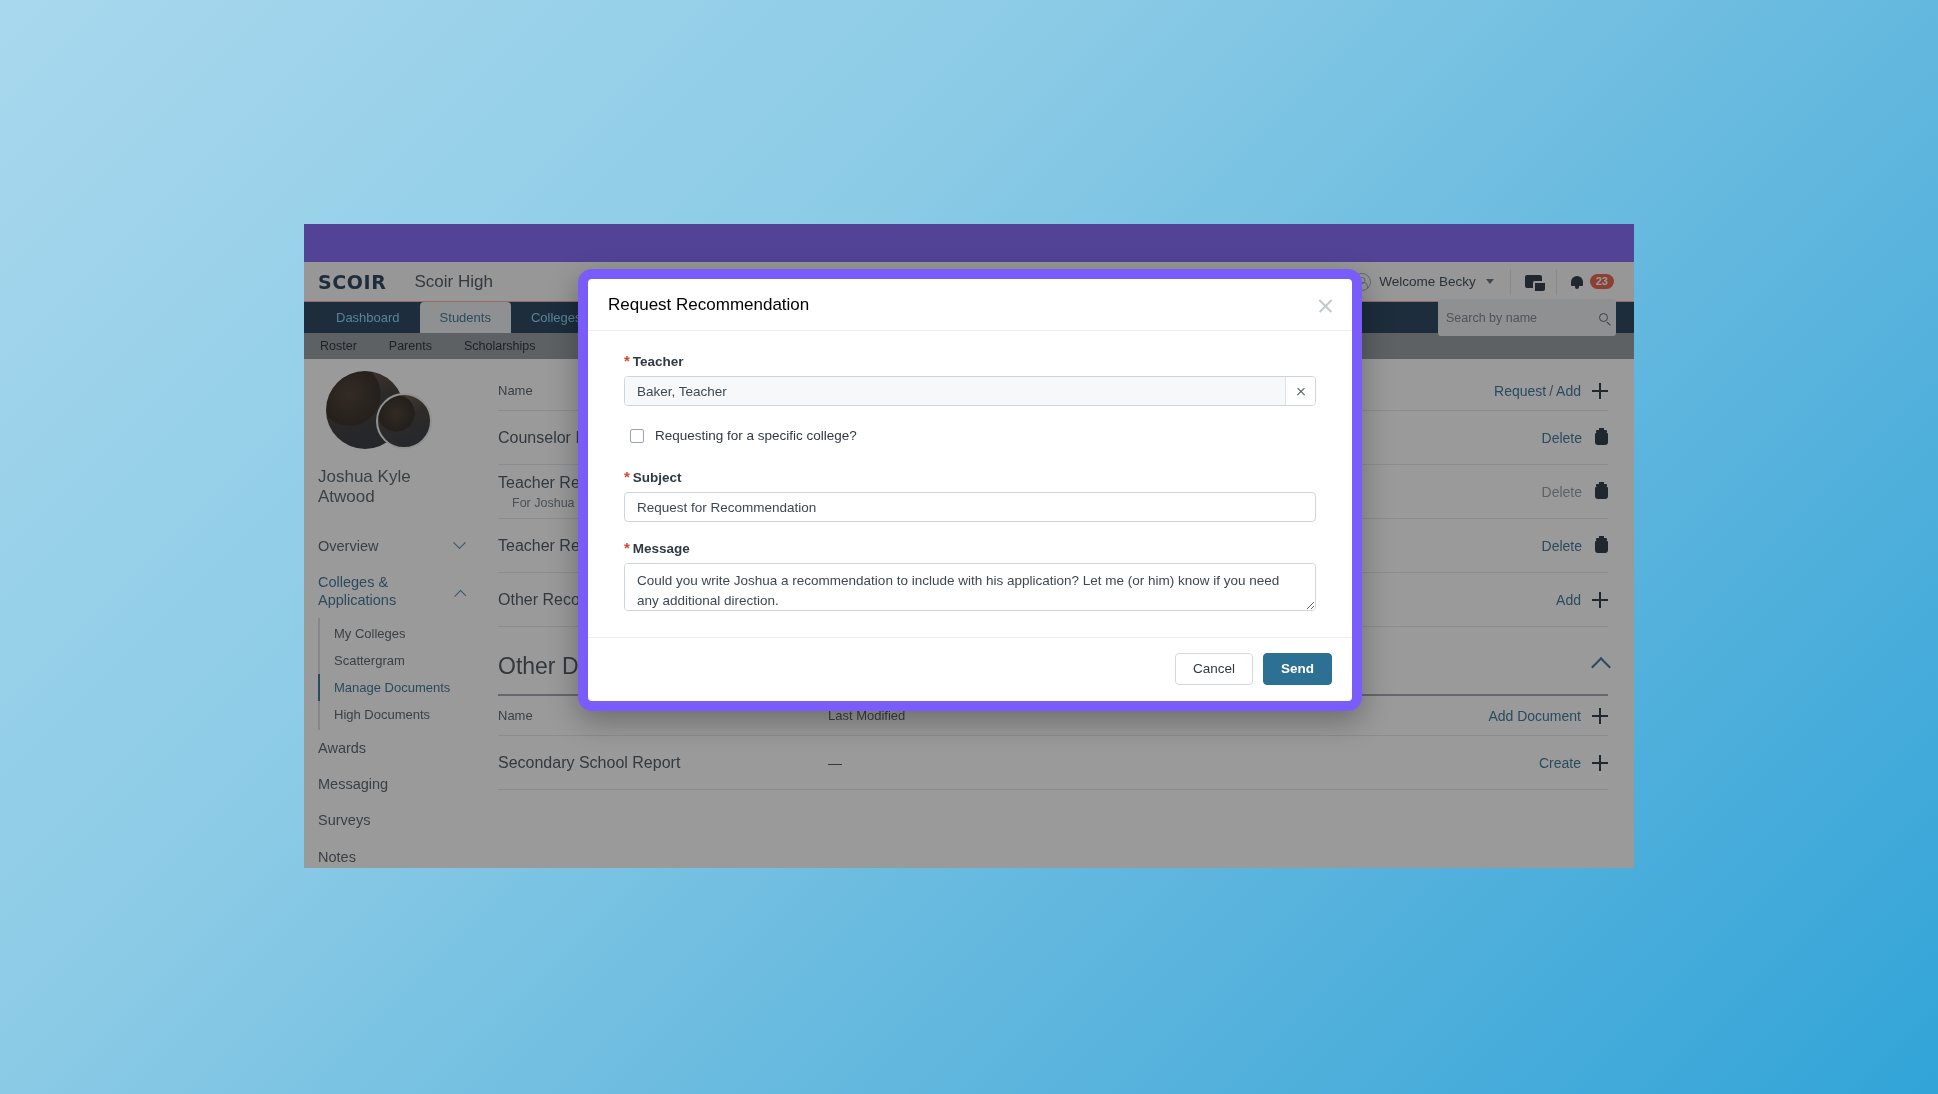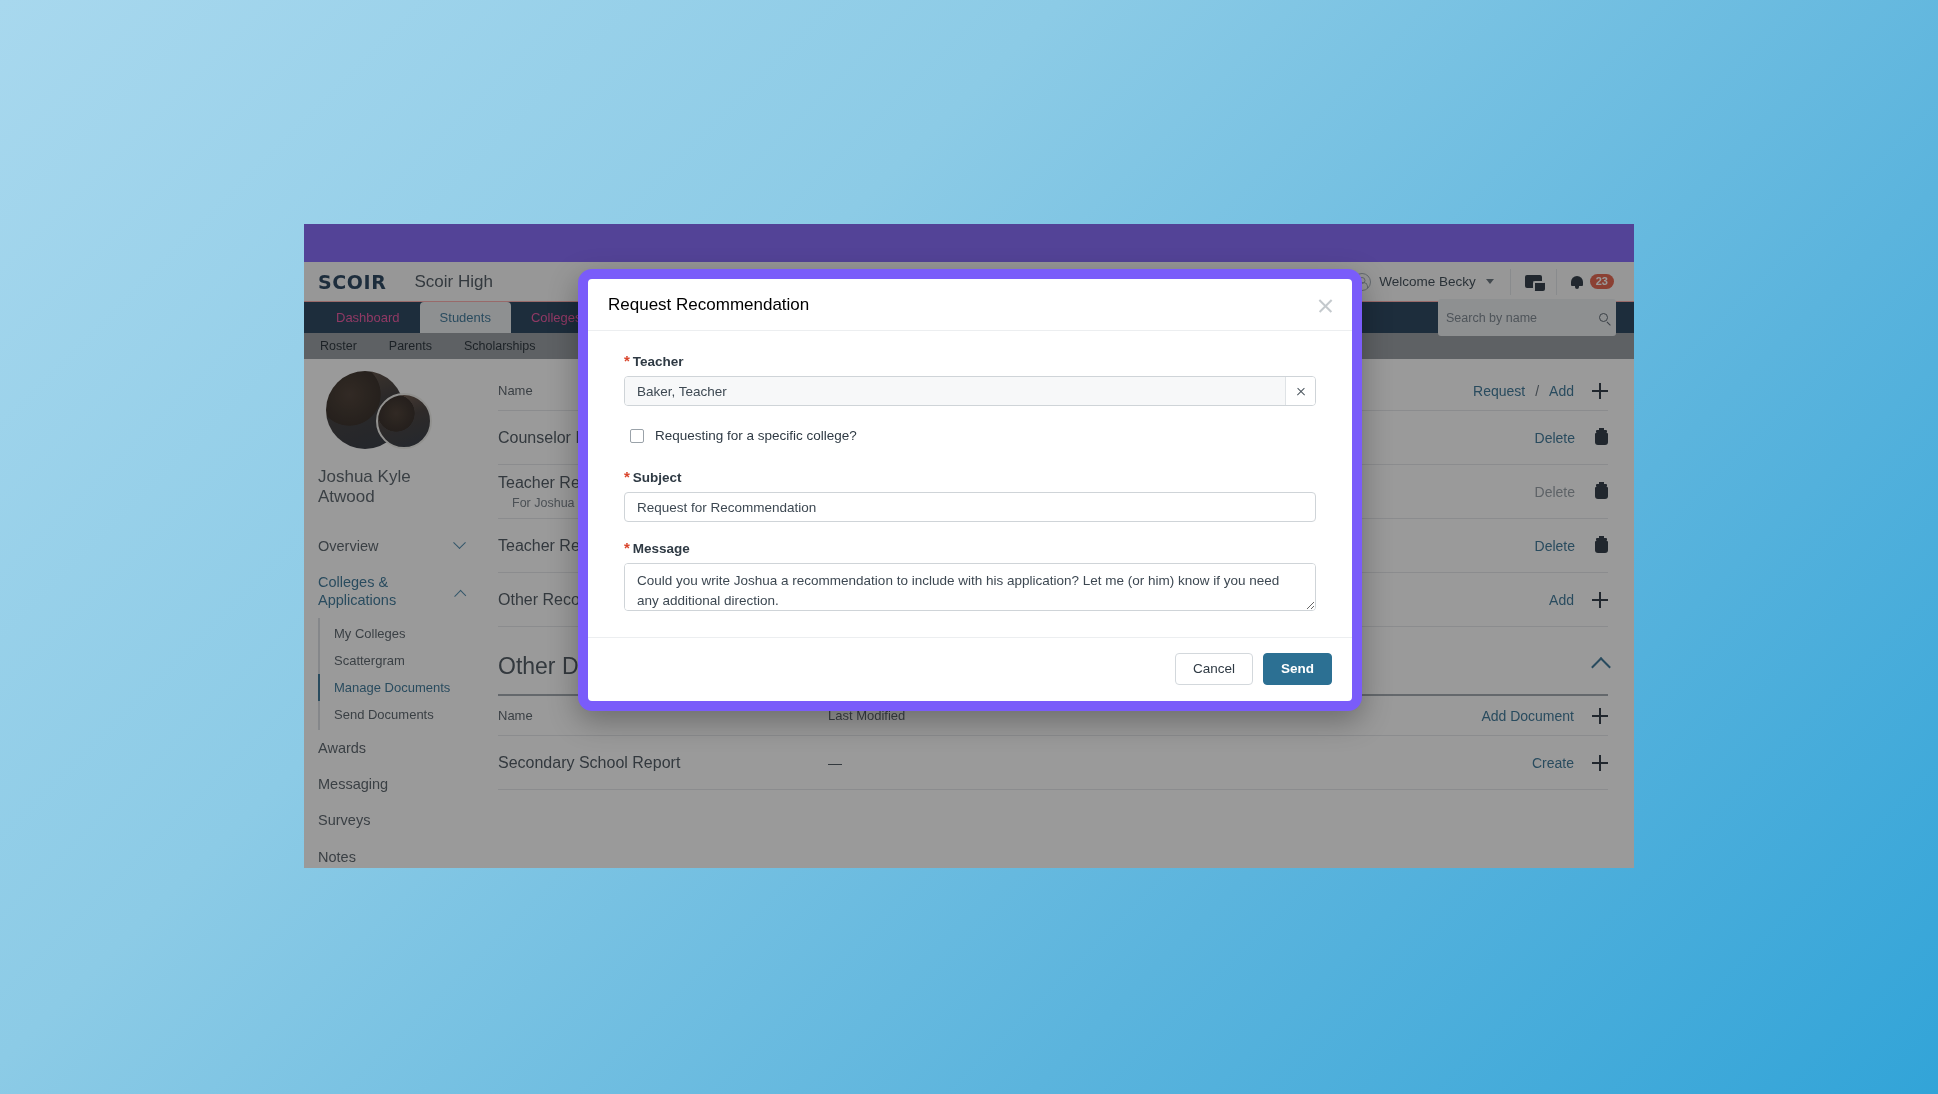--- a/index.html
+++ b/index.html
@@ -166,21 +166,21 @@
     display: flex;
     align-items: stretch;
     padding-left: 12px;
     position: relative;
   }
   .nav-tab {
     padding: 0 20px;
     display: flex;
     align-items: center;
     font-size: 13px;
-    color: #ec4899;
+    color: #7dd3fc;
     white-space: nowrap;
   }
   .nav-tab.active {
     background: #e9ecef;
     color: #2b6b8f;
     border-radius: 4px 4px 0 0;
   }
   .nav-search-wrap {
     margin-left: auto;
     display: flex;
@@ -352,21 +352,21 @@
   .cell-mod {
     flex: 1;
     font-size: 14px;
     color: #3d4852;
   }
   .doc-row.head .cell-mod { font-size: 13px; color: #4b555e; }
   .cell-actions {
     flex: 0 0 auto;
     display: flex;
     align-items: center;
-    gap: 10px;
+    gap: 3px;
     justify-content: flex-end;
     min-width: 150px;
     font-size: 14px;
     color: #2b6b8f;
   }
   .act-link { color: #2b6b8f; }
   .act-link.muted { color: #8d969e; }
   .slash { color: #5a6670; }
   .plus-ico {
     width: 16px; height: 16px;
@@ -661,21 +661,21 @@
 
         <div class="side-item accent">
           <span>Colleges &amp; Applications</span>
           <span class="chev up"></span>
         </div>
 
         <div class="sub-list">
           <div class="sub-item">My Colleges</div>
           <div class="sub-item">Scattergram</div>
           <div class="sub-item selected">Manage Documents</div>
-          <div class="sub-item">Send Documents</div>
+          <div class="sub-item">High Documents</div>
         </div>
 
         <div class="side-item">Awards</div>
         <div class="side-item">Messaging</div>
         <div class="side-item">Surveys</div>
         <div class="side-item">Notes</div>
       </div>
     </div>
 
     <div class="main-col">

